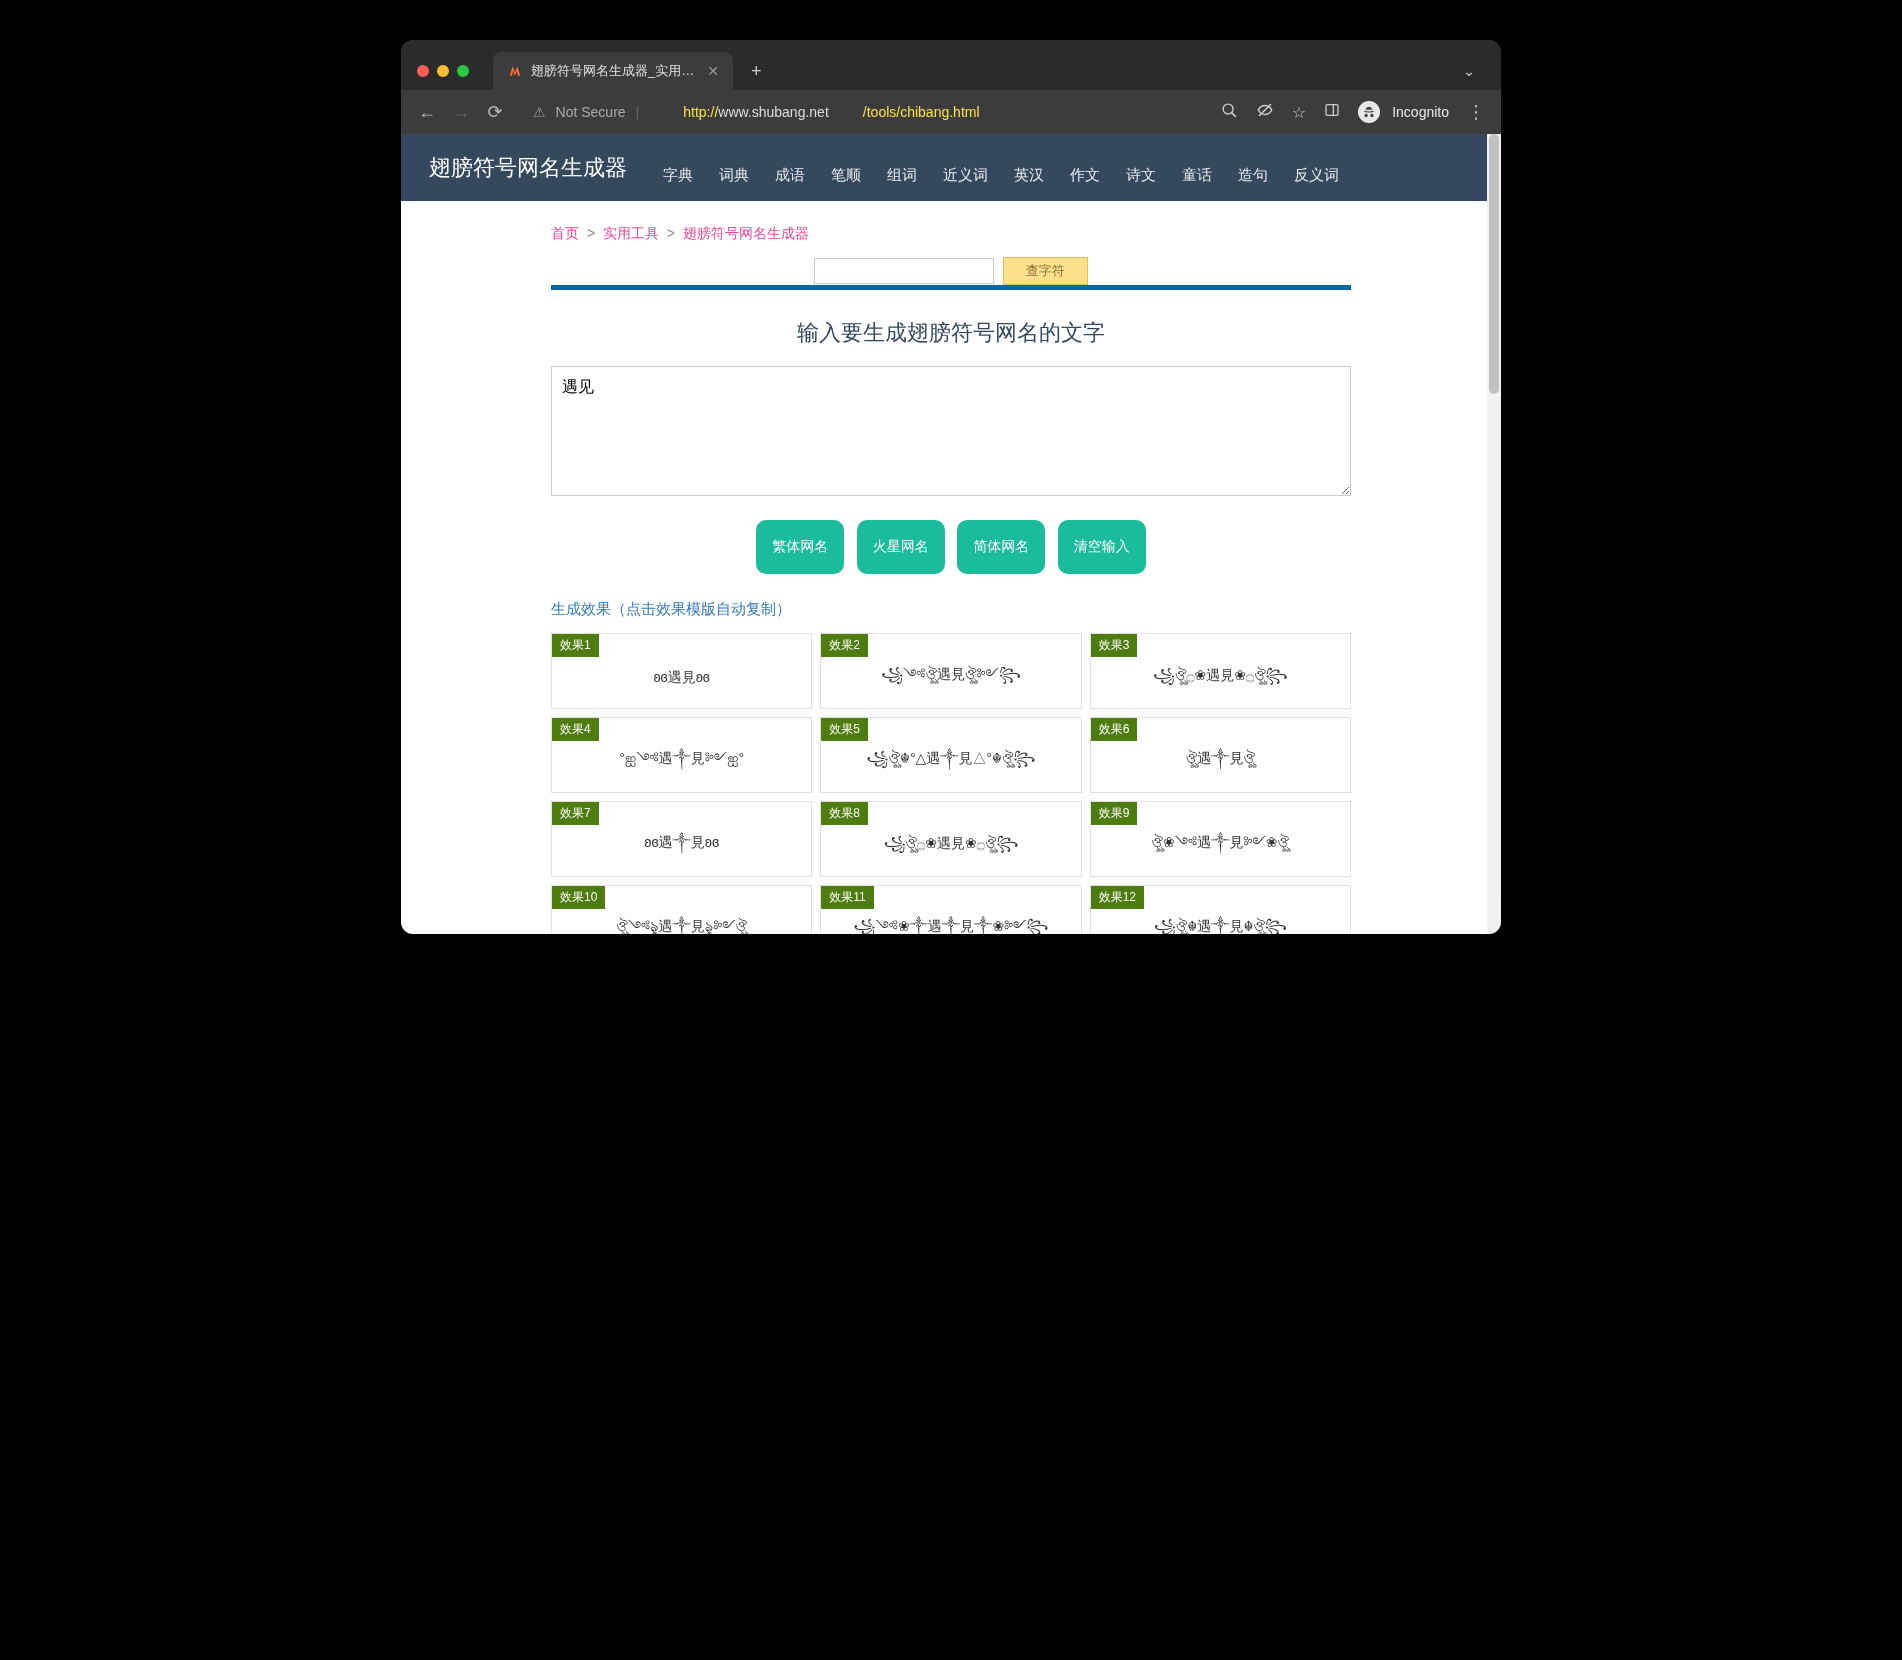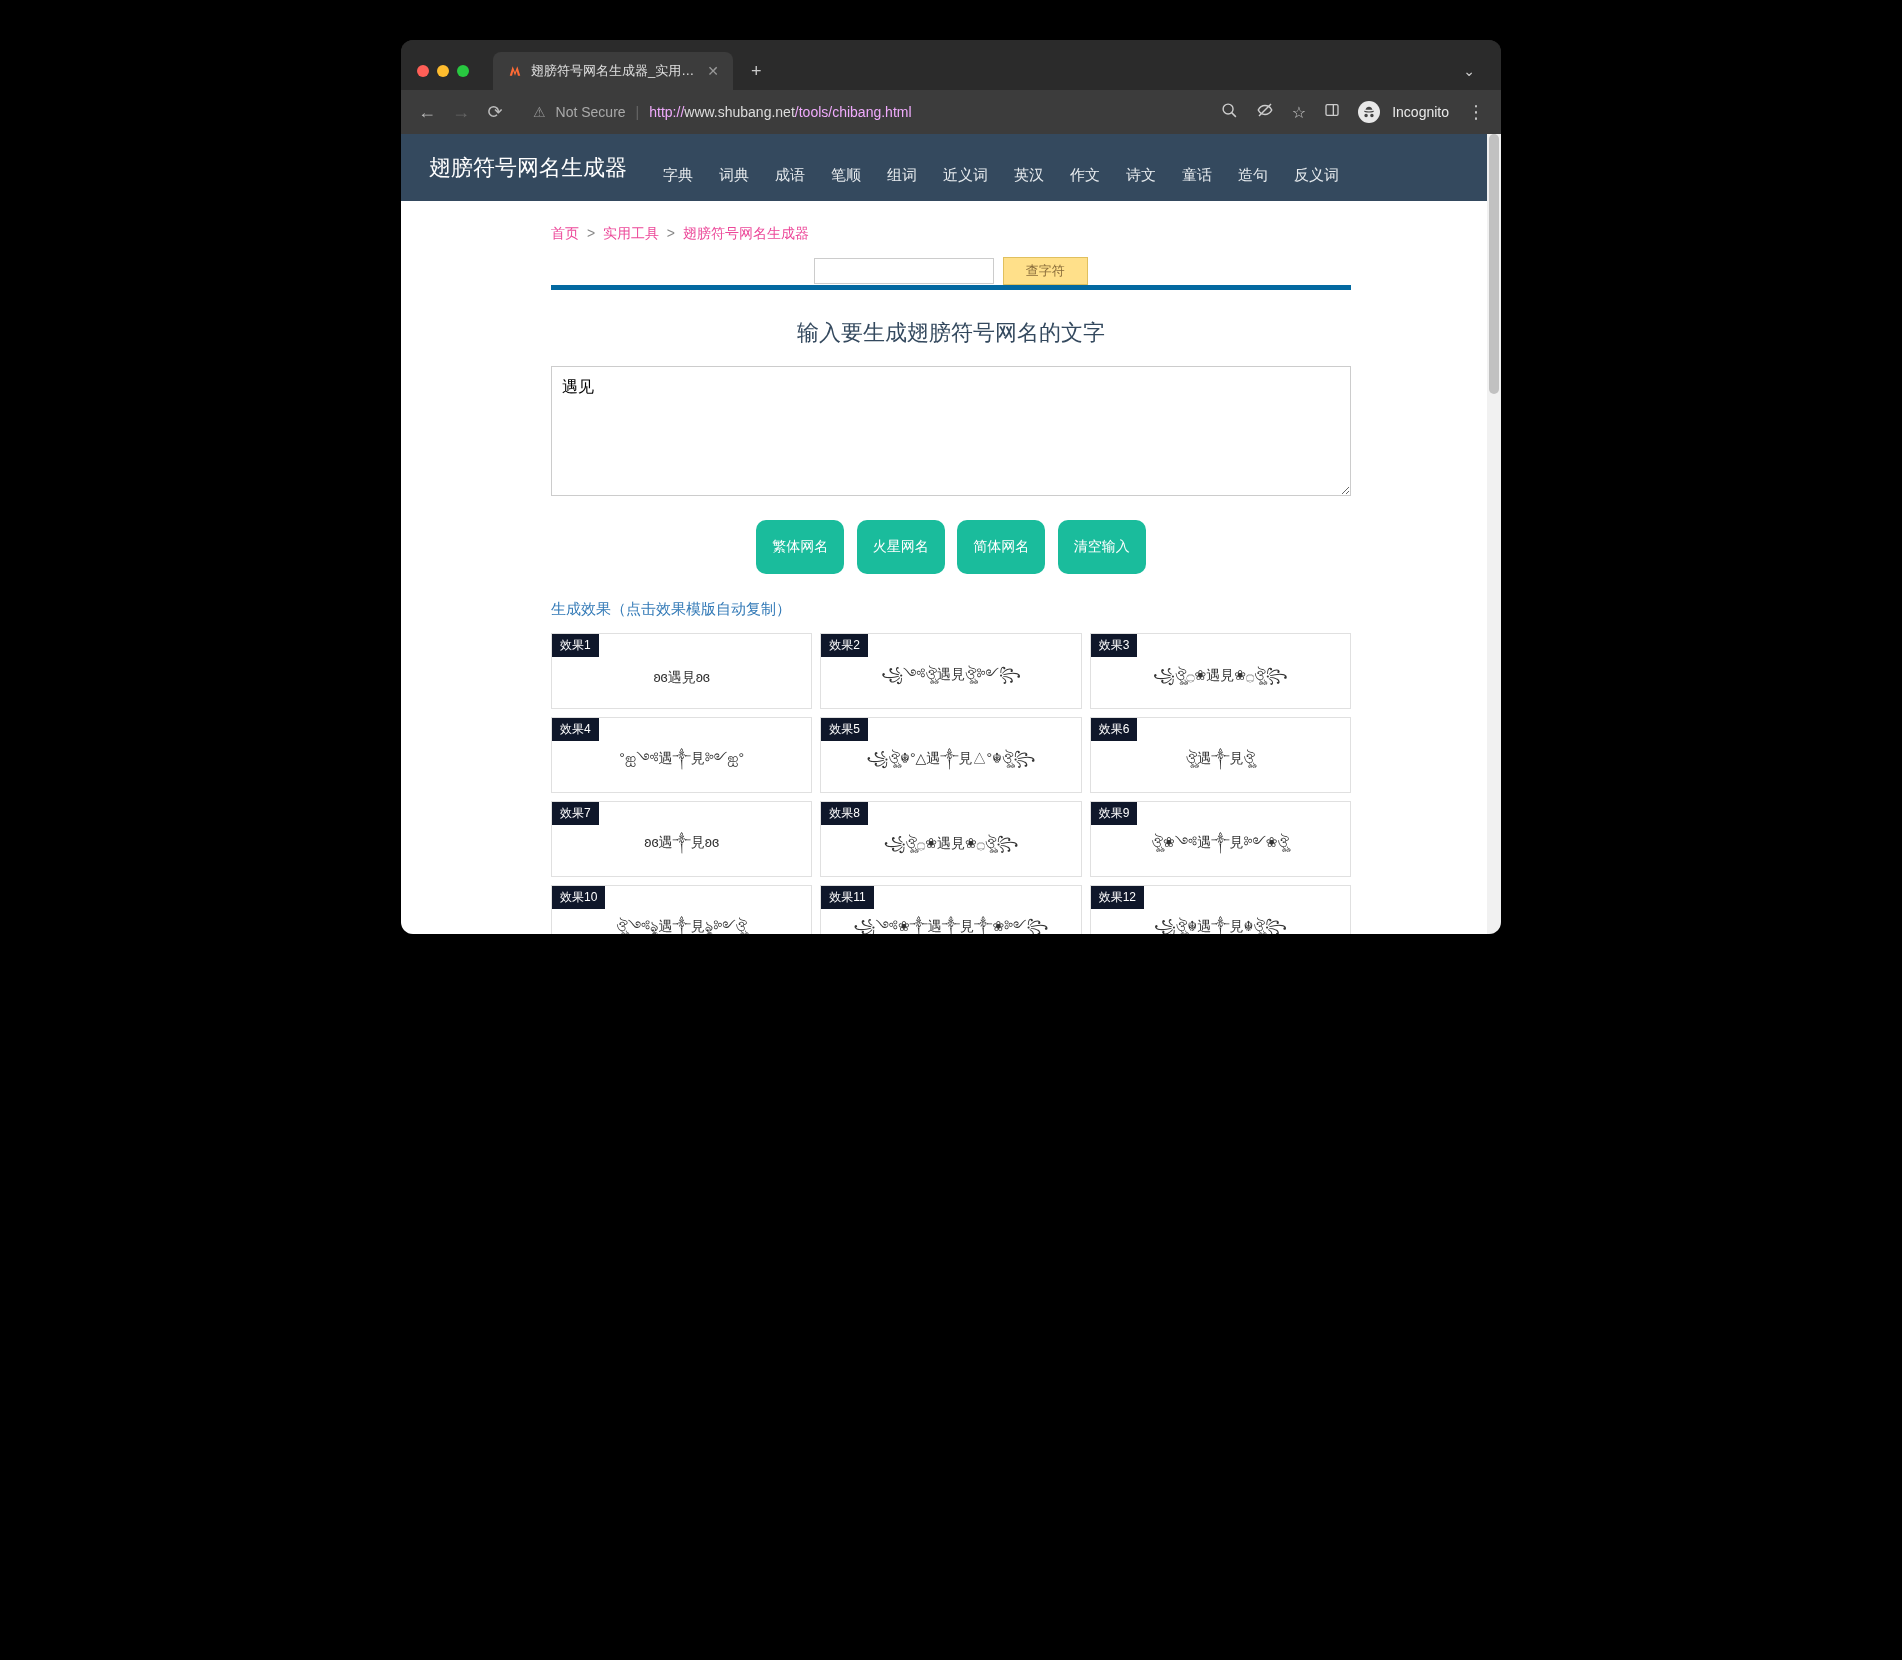--- a/index.html
+++ b/index.html
@@ -64,21 +64,21 @@
       align-items: center;
       gap: 10px;
       padding: 6px 14px;
       font-size: 14px;
       color: #ccc;
     }
     .warn-icon { color: #999; font-size: 14px; }
     .not-secure { color: #aaa; }
     .divider { color: #666; }
     .url { color: #ddd; }
-    .url .dim { color: #f0abfc; }
+    .url .dim { color: #fde047; margin-left: 34px; }
     .toolbar-icons { display: flex; gap: 18px; align-items: center; }
     .toolbar-icon { color: #ccc; font-size: 16px; cursor: pointer; }
     .incognito { display: flex; align-items: center; gap: 12px; color: #eaeaea; font-size: 14px; }
     .incognito-badge { width: 22px; height: 22px; background: #e8e8e8; border-radius: 50%; display: flex; align-items: center; justify-content: center; font-size: 13px; color: #444; }
     .menu-dots { color: #ccc; font-size: 18px; cursor: pointer; }
     
     .viewport {
       background: #fff;
       height: 800px;
       overflow-y: auto;
@@ -172,21 +172,21 @@
       color: #333;
       cursor: pointer;
       min-height: 56px;
       display: flex;
       align-items: center;
       justify-content: center;
     }
     .result-badge {
       position: absolute;
       top: 0; left: 0;
-      background: #0f172a;
+      background: #4d7c0f;
       color: #fff;
       font-size: 12px;
       padding: 3px 8px;
     }
     
     .vscroll {
       position: absolute;
       right: 0; top: 0;
       width: 14px;
       height: 100%;

